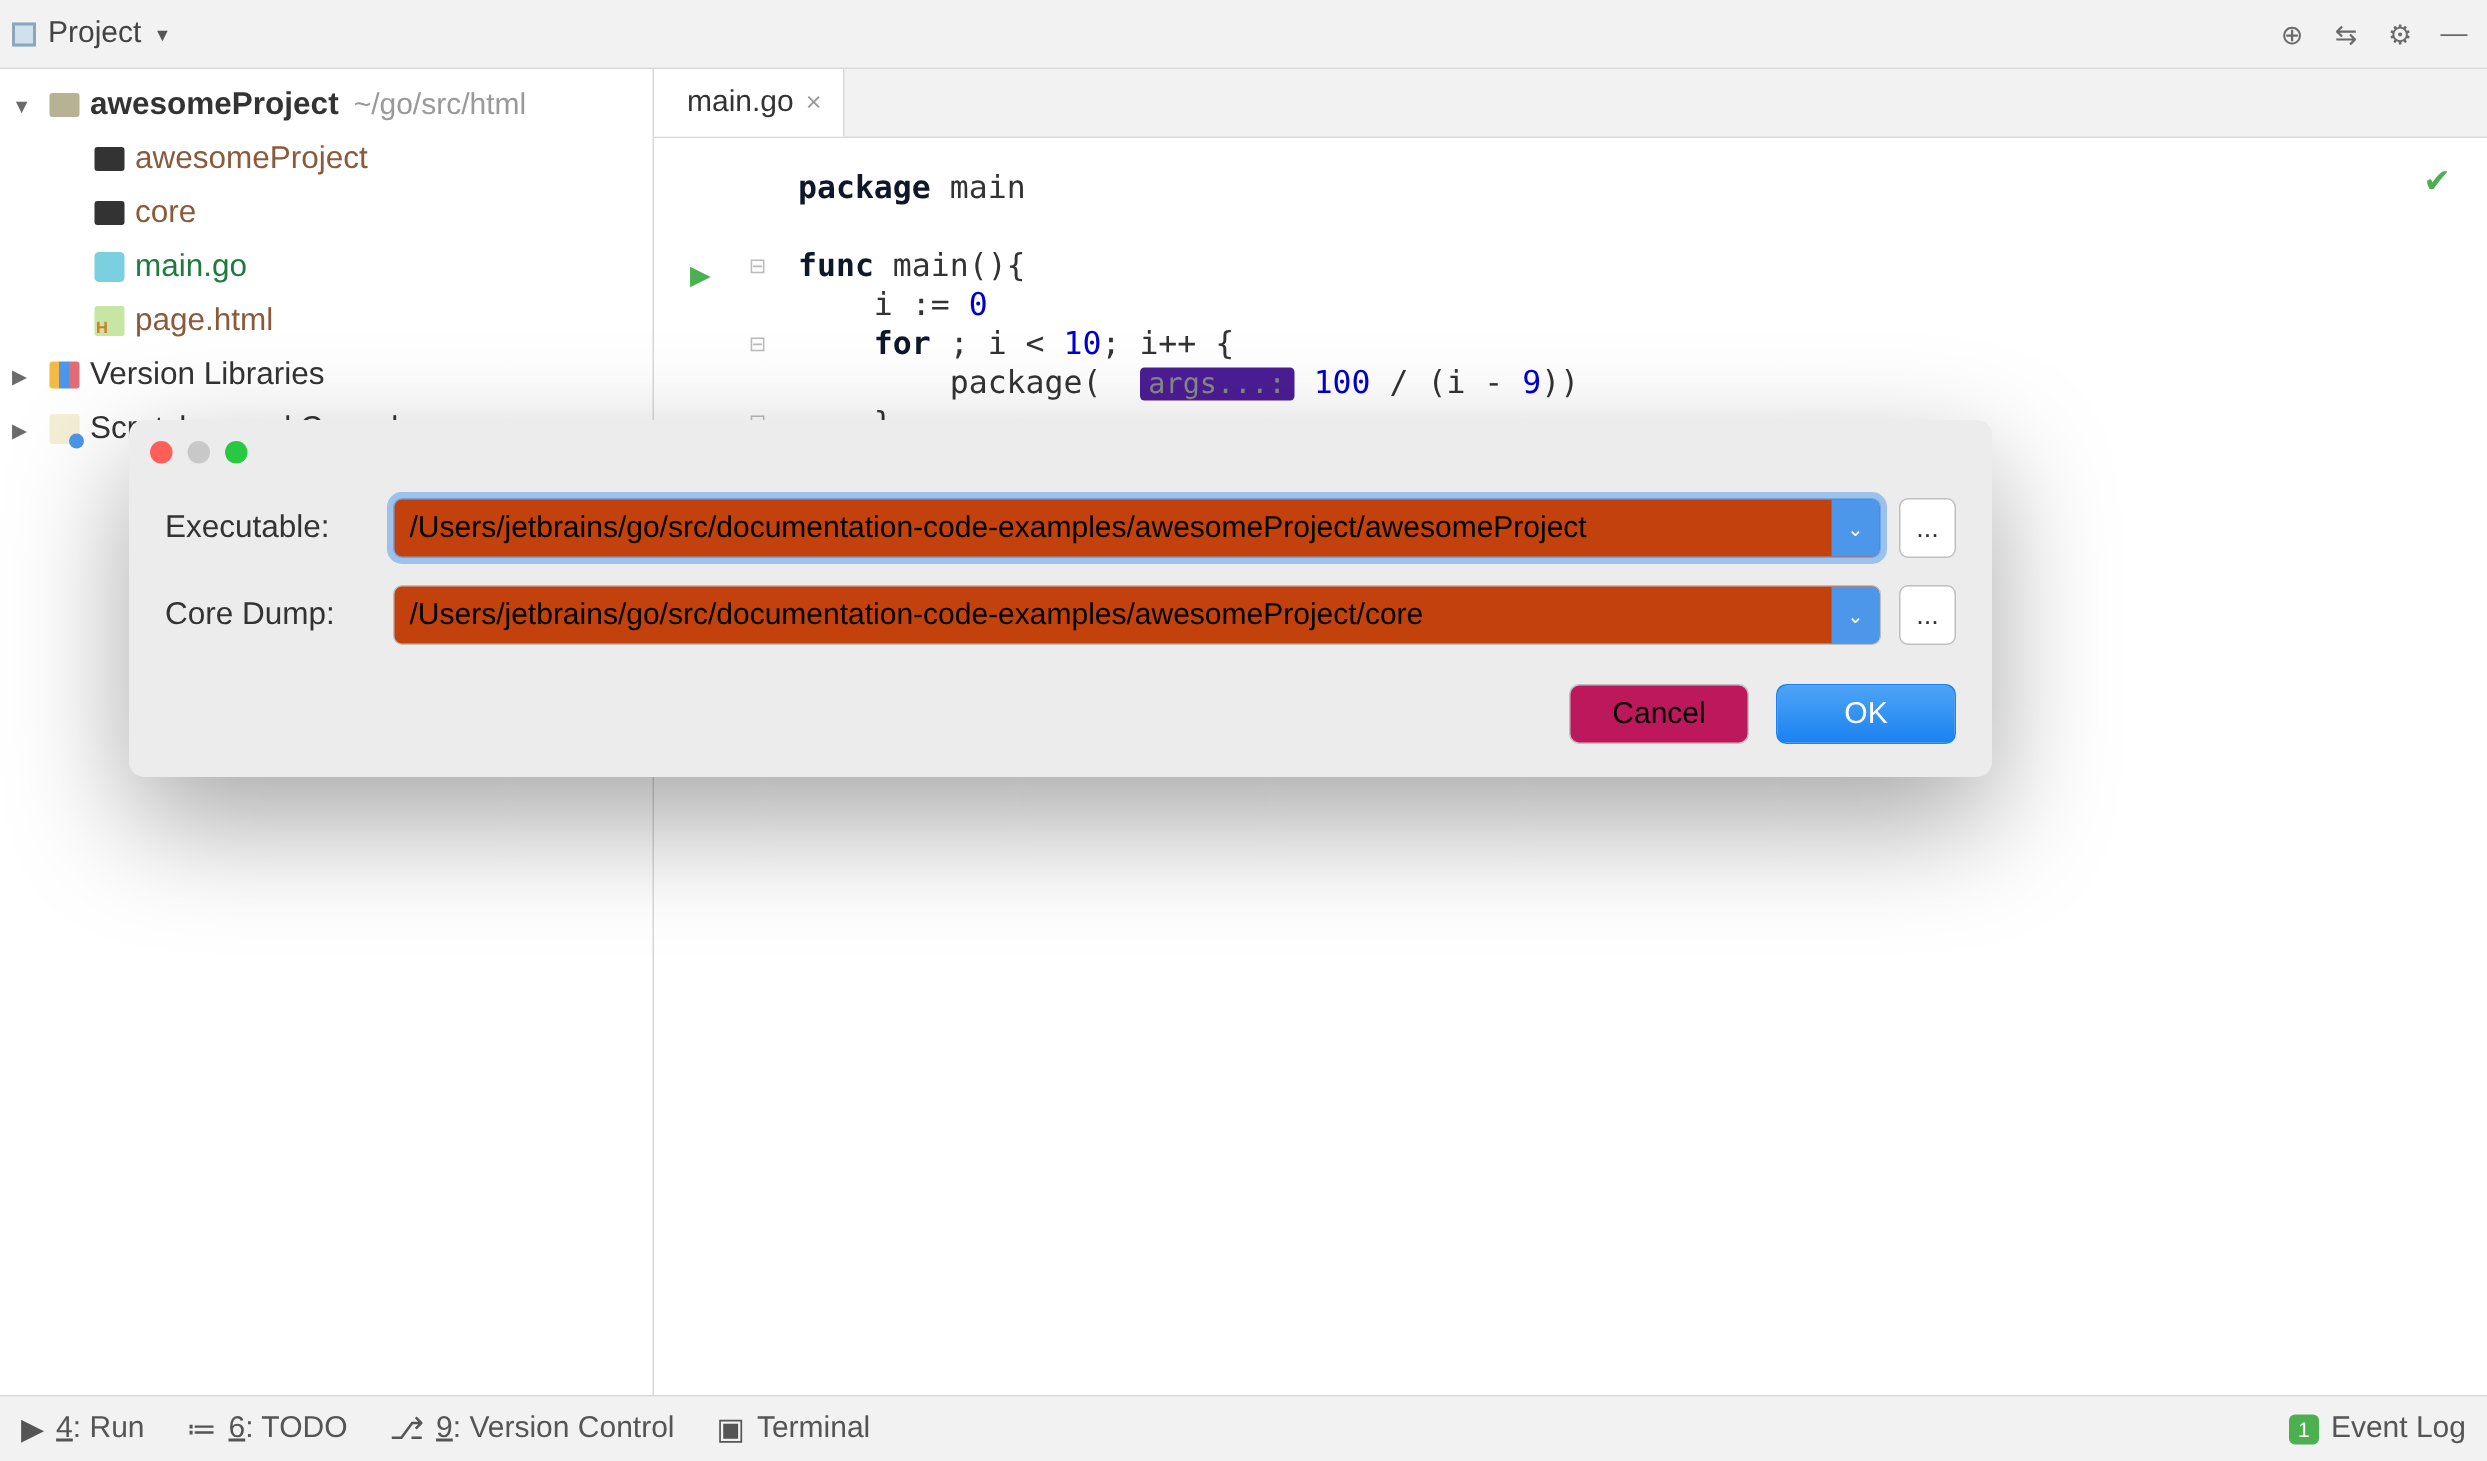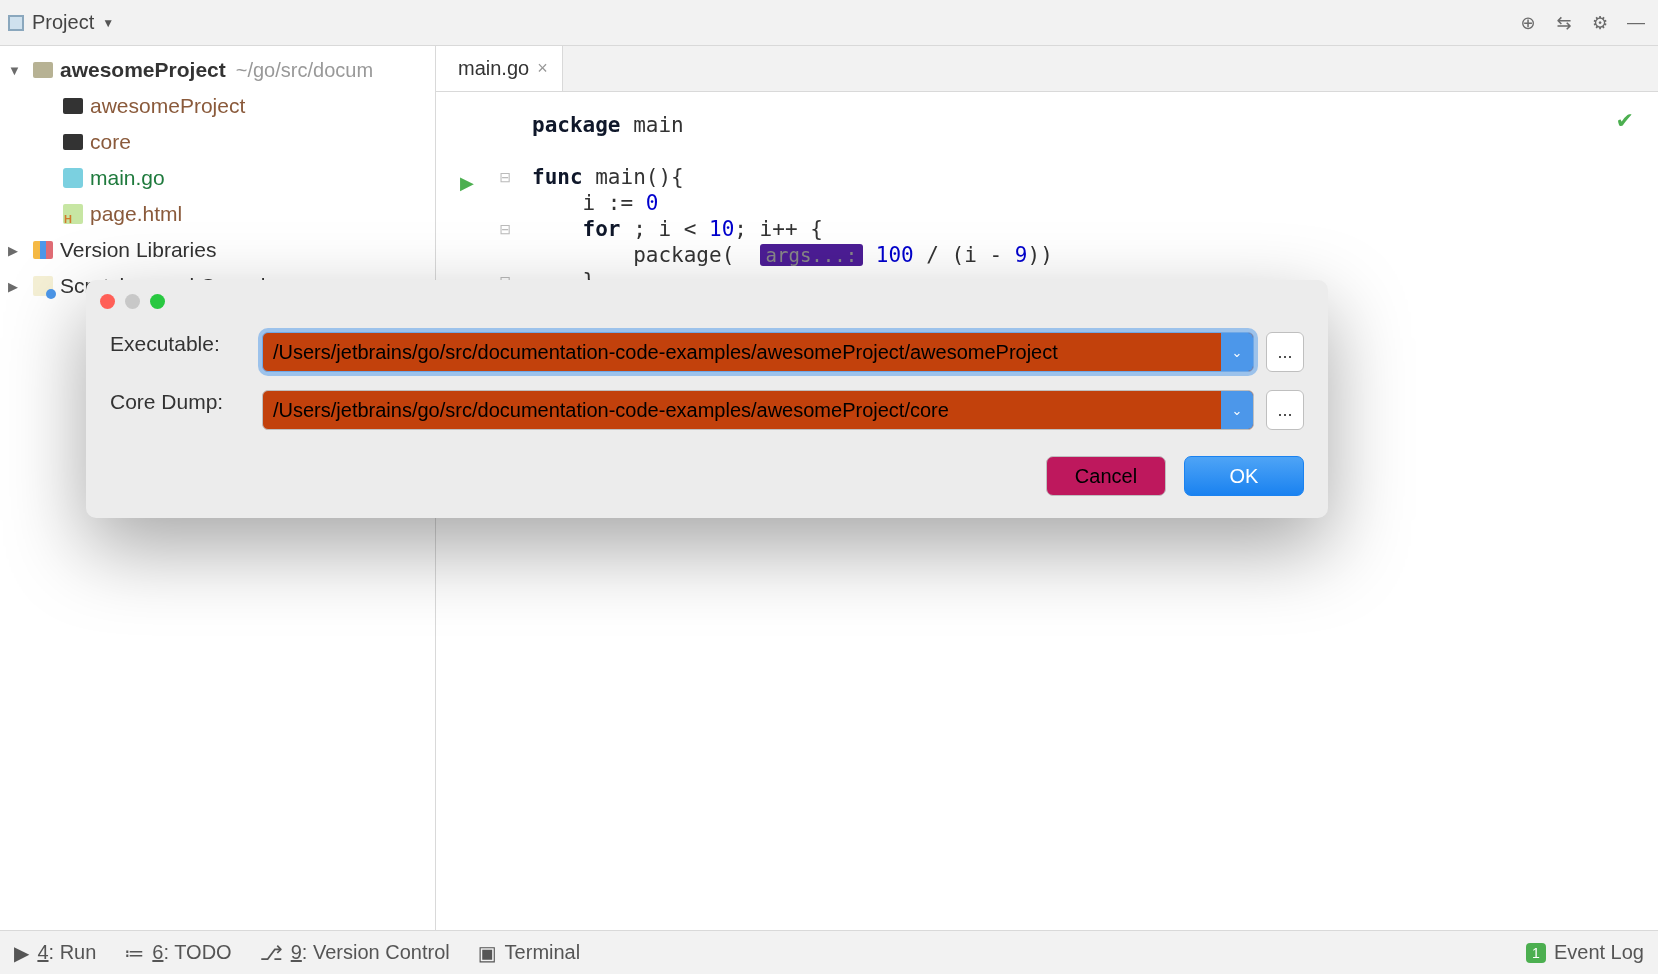--- a/index.html
+++ b/index.html
@@ -166,21 +166,21 @@
   padding: 0 14px;
   gap: 10px;
 }
 .tl-btn { width: 15px; height: 15px; border-radius: 50%; }
 .tl-red { background: #ff5f57; }
 .tl-yellow { background: #c8c8c8; }
 .tl-green { background: #28c840; }
 .dialog-body { padding: 10px 24px 0 24px; }
 .form-row {
   display: flex;
-  align-items: flex-start;
+  align-items: center;
   margin-bottom: 18px;
   gap: 12px;
 }
 .form-row .lbl {
   width: 140px;
   text-align: left;
   font-size: 21px;
   color: #333;
 }
 .combo {
@@ -301,21 +301,21 @@
 
 <div class="main-layout">
 
   <div class="project-tree">
     <div class="tree-row">
       <span class="arrow">▼</span>
       <span class="icon">
           <span class="ico-folder"></span>
         </span>
       <span class="lbl-bold">awesomeProject</span>
-      <span class="lbl-path">~/go/src/docum</span>
+      <span class="lbl-path">~/go/src/html</span>
     </div>
     <div class="tree-row indent1">
       <span class="arrow empty">▶</span>
       <span class="icon">
           <span class="ico-binary"></span>
         </span>
       <span class="lbl-brown">awesomeProject</span>
     </div>
     <div class="tree-row indent1">
       <span class="arrow empty">▶</span>

